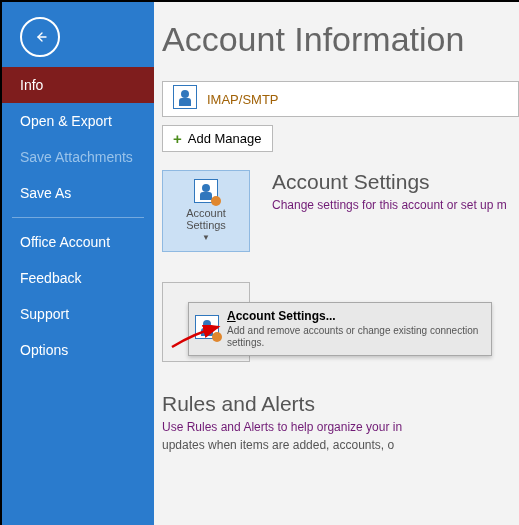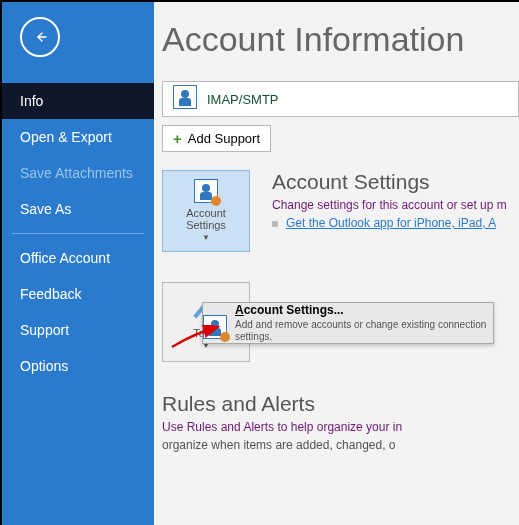--- a/index.html
+++ b/index.html
@@ -38,21 +38,21 @@
     justify-content: center;
     cursor: pointer;
   }
   .back-circle svg { stroke: #fff; }
   .menu { display: flex; flex-direction: column; }
   .menu-item {
     padding: 10px 18px;
     font-size: 14px;
     cursor: pointer;
   }
-  .menu-item.selected { background: #0f172a; margin-top: 16px; }
+  .menu-item.selected { background: #7f1d1d; }
   .menu-item.disabled { color: #99c3ea; cursor: default; }
   .menu-sep {
     height: 1px;
     background: rgba(255,255,255,.35);
     margin: 6px 10px;
   }
   
   .main {
     flex: 1;
     background: #f3f3f3;
@@ -72,21 +72,21 @@
     border: 1px solid #b9b9b9;
     background: #fff;
     height: 34px;
     padding: 0 10px;
     margin-bottom: 8px;
   }
   .account-box .acct-icon {
     margin-right: 10px;
   }
   .account-box .acct-text {
-    color: #14532d;
+    color: #a16207;
     font-size: 13px;
   }
   .add-account-btn {
     display: inline-flex;
     align-items: center;
     border: 1px solid #b9b9b9;
     background: #fff;
     padding: 4px 10px;
     font-size: 13px;
     cursor: pointer;
@@ -155,28 +155,29 @@
     align-items: baseline;
     font-size: 12px;
   }
   .link-row .bullet {
     width: 6px; height: 6px; background:#bbb; margin-right:8px; margin-top:4px;
   }
   .link-row a { color: #2a7bcd; text-decoration: underline; cursor: pointer; }
   
   .popup {
     position: absolute;
-    left: 202px;
+    left: 188px;
     top: 302px;
     width: 290px;
     background: #e8e8e8;
     border: 1px solid #a8a8a8;
     box-shadow: 0 2px 4px rgba(0,0,0,.2);
-    display: flex;
-    align-items: flex-end;
+    padding: 6px;
+    display: flex;
+    align-items: center;
     z-index: 5;
   }
   .popup .p-icon { margin-right: 8px; }
   .popup .p-title {
     font-size: 12px;
     font-weight: bold;
     color: #000;
     margin-bottom: 2px;
   }
   .popup .p-desc {
@@ -239,43 +240,39 @@
 
     <div class="account-box">
       <span class="acct-icon">
         <span class="card-icon"><span class="head"></span><span class="body"></span></span>
       </span>
       <span class="acct-text">IMAP/SMTP</span>
     </div>
 
     <div class="add-account-btn">
       <span class="plus">+</span>
-      <span>Add Support</span>
+      <span>Add Manage</span>
     </div>
 
     
     <div class="section-row">
       <div class="big-button active">
         <span class="icon-slot">
           <span class="card-icon">
               <span class="head"></span>
               <span class="body"></span>
               <span class="gear"></span>
             </span>
         </span>
         <span class="bb-label">Account Settings</span>
         <span class="drop-arrow">▼</span>
       </div>
       <div class="section-text">
         <h2>Account Settings</h2>
         <div class="desc">Change settings for this account or set up m</div>
-        <div class="link-row">
-          <span class="bullet"></span>
-          <a>Get the Outlook app for iPhone, iPad, A</a>
-        </div>
       </div>
     </div>
 
     
     <div class="section-row" style="margin-top:6px;">
       <div class="big-button" style="min-height:60px; padding-top:14px;">
         <span class="icon-slot">
             <span class="tools-icon"></span>
           </span>
         <span class="bb-label">Tools</span>
@@ -284,21 +281,21 @@
       <div class="section-text" style="padding-top:20px;">
         <div class="obscured">ilbox by emptyin</div>
       </div>
     </div>
 
     
     <div class="section-row">
       <div class="section-text">
         <h2>Rules and Alerts</h2>
         <div class="desc">Use Rules and Alerts to help organize your in</div>
-        <div class="desc2">organize when items are added, changed, o</div>
+        <div class="desc2">updates when items are added, accounts, o</div>
       </div>
     </div>
   </div>
 
   <div class="popup">
     <span class="p-icon">
       <span class="card-icon"><span class="head"></span><span class="body"></span><span class="gear"></span></span>
     </span>
     <div>
       <div class="p-title"><u>A</u>ccount Settings...</div>

